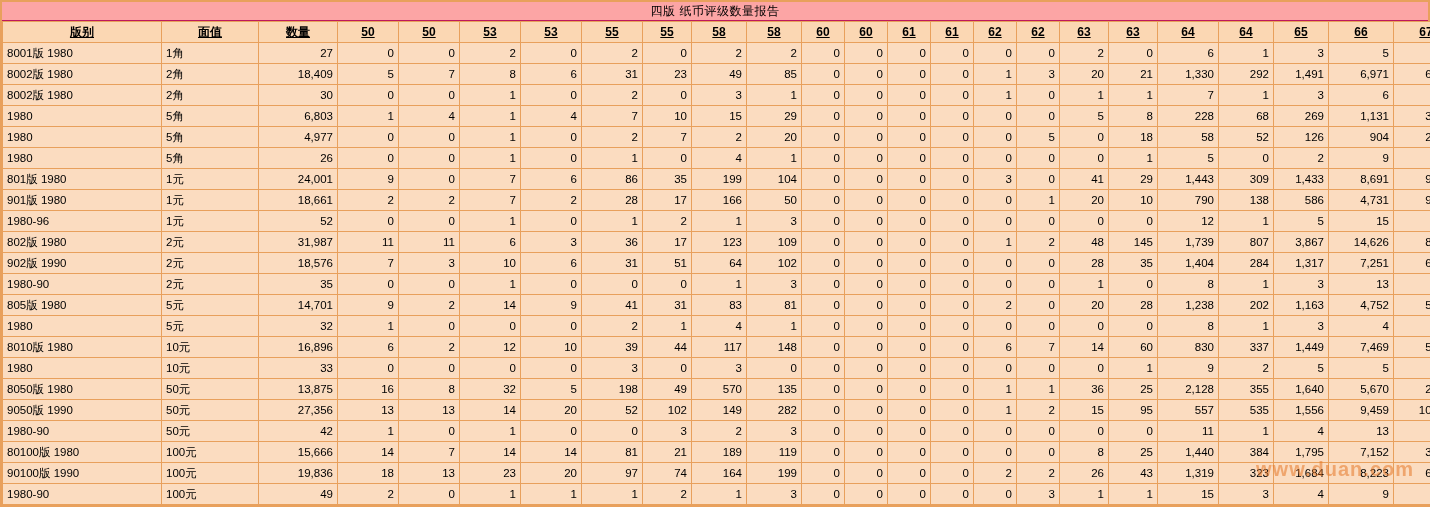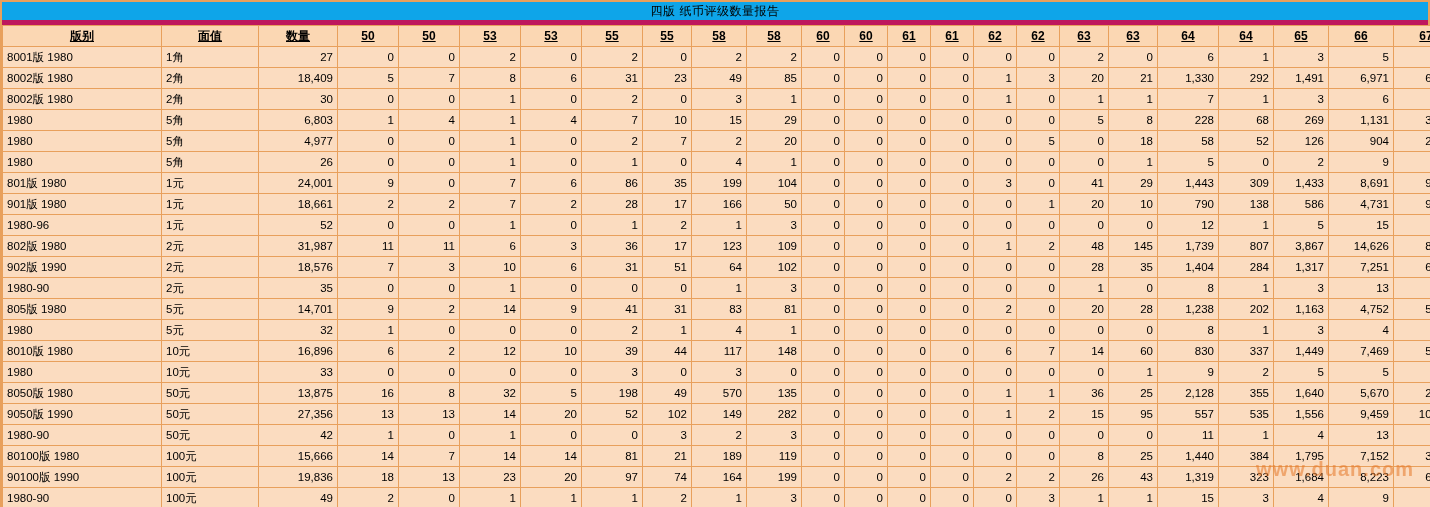--- a/index.html
+++ b/index.html
@@ -19,22 +19,22 @@
     height: 507px;
     box-sizing: border-box;
     border: 2px solid #e8a05c;
   }
   .title-bar {
     height: 18px;
     line-height: 18px;
     text-align: center;
     font-size: 12px;
     color: #000;
-    background: #0ea5e9;
-    border-bottom: 5px solid #be185d;
+    background: #fca5a5;
+    border-bottom: 1px solid #be185d;
     letter-spacing: 0.5px;
   }
   table {
     border-collapse: collapse;
     width: 100%;
     table-layout: fixed;
   }
   th, td {
     border: 1px solid #e8a05c;
     font-size: 11.5px;

